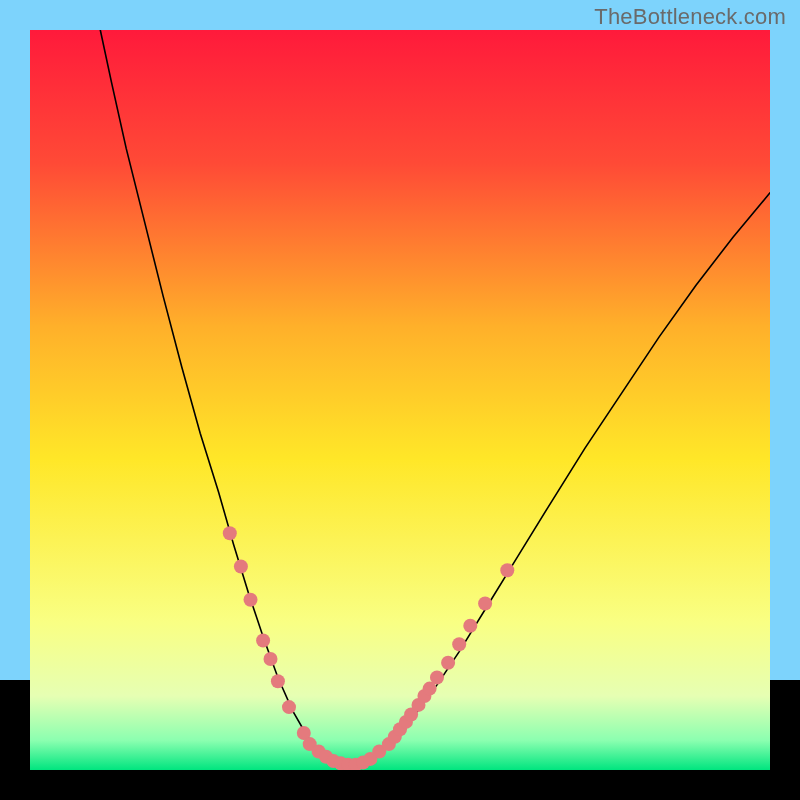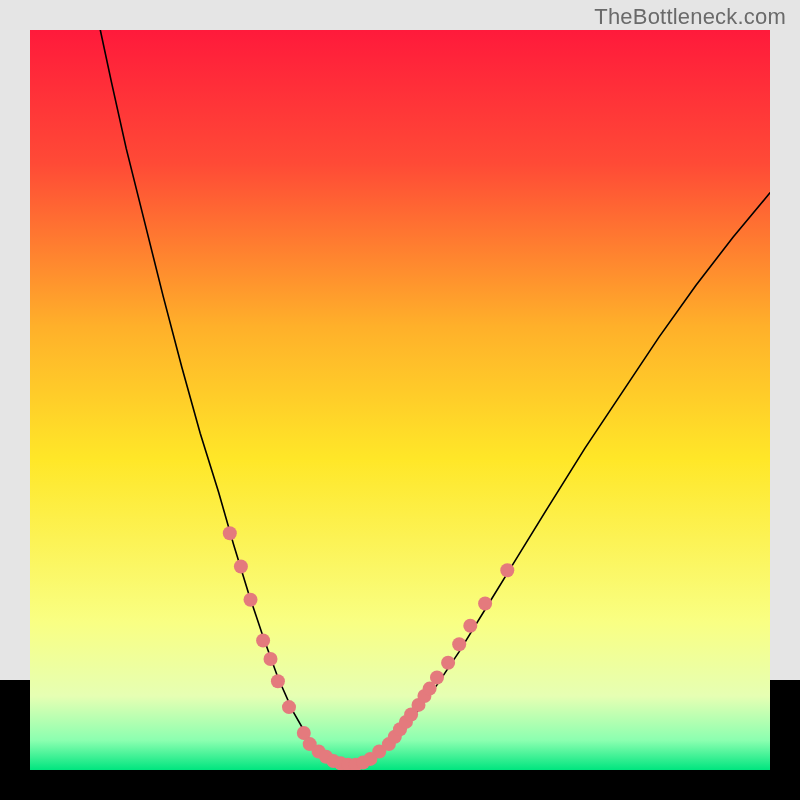--- a/index.html
+++ b/index.html
@@ -10,21 +10,21 @@
     overflow: hidden;
     background: #000;
     font-family: Arial, Helvetica, sans-serif;
   }
   .frame {
     position: absolute;
     top: 0;
     left: 0;
     width: 800px;
     height: 680px;
-    background: #e5e5e5;
+    background: #7dd3fc;
   }
   .plot-area {
     position: absolute;
     top: 30px;
     left: 30px;
     width: 740px;
     height: 740px;
     overflow: hidden;
   }
   .plot-area svg {

